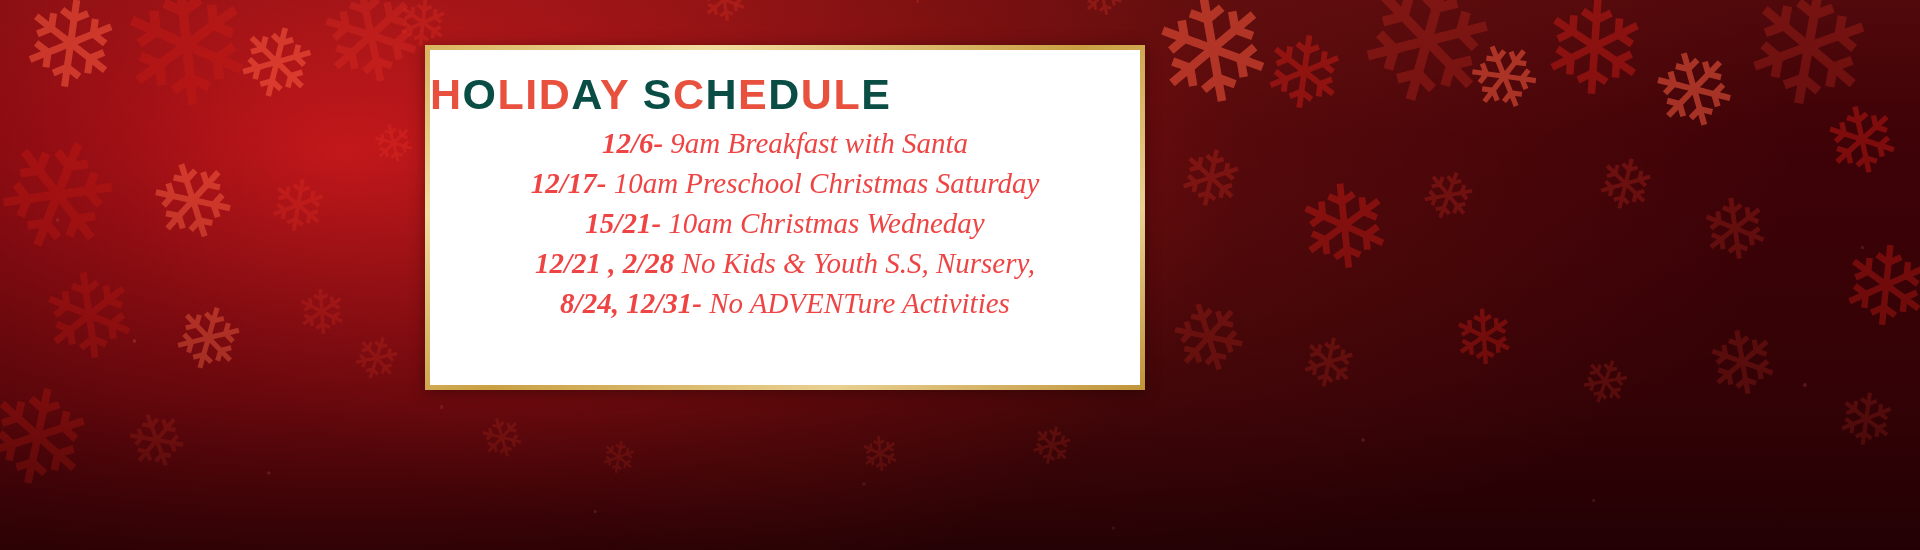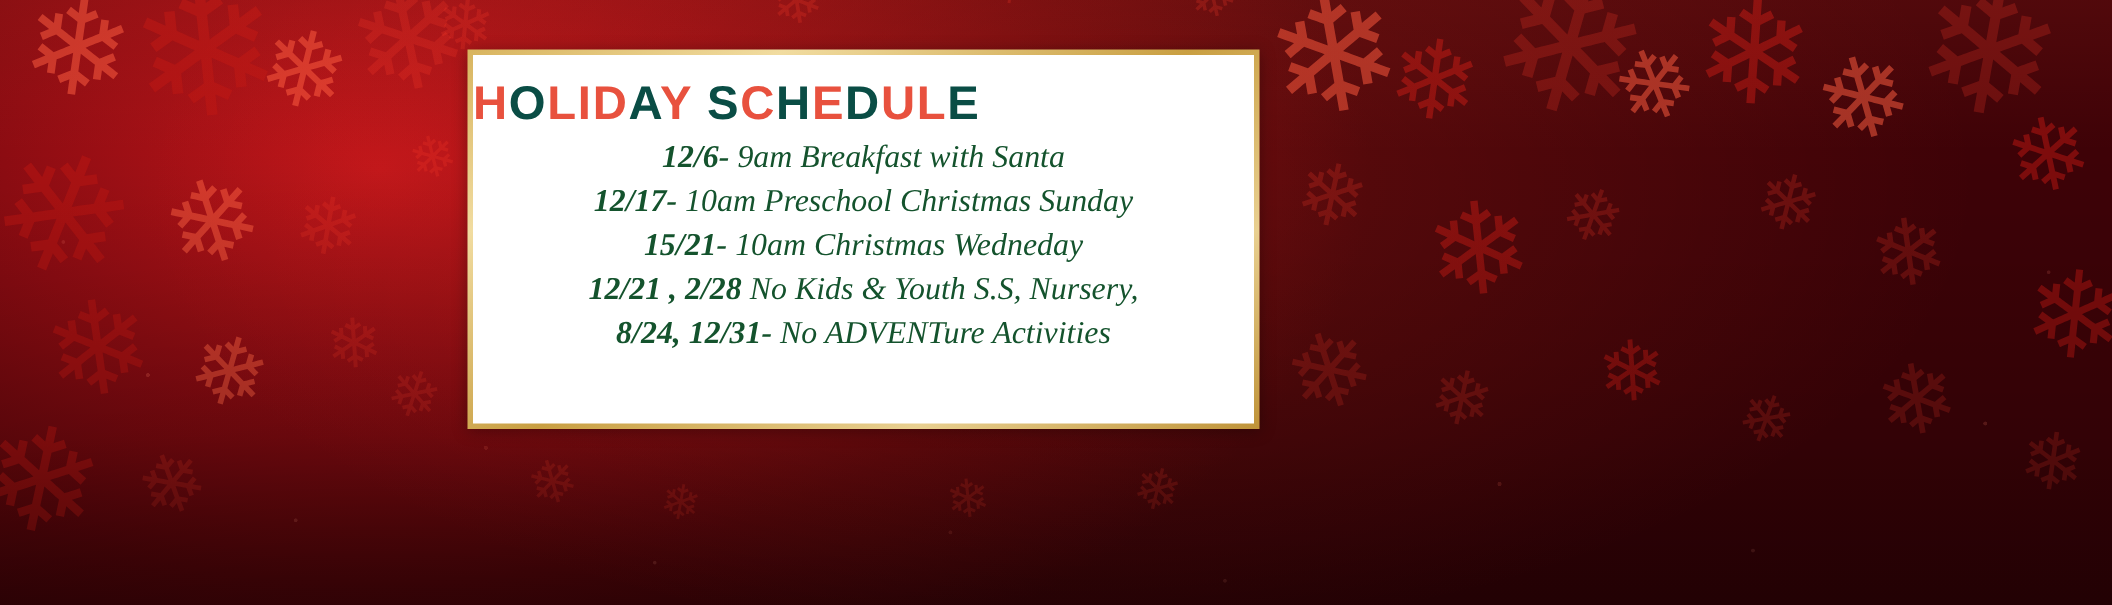--- a/index.html
+++ b/index.html
@@ -106,21 +106,21 @@
     width: 100%;
     display: flex;
     flex-direction: column;
     align-items: center;
     margin-top: 2px;
   }
   .line {
     font-family: "Liberation Serif", "DejaVu Serif", serif;
     font-style: italic;
     font-size: 29px;
-    color: #14532d;
+    color: #ef4444;
     line-height: 1.38;
     white-space: pre;
     text-align: center;
   }
   .line .date {
     font-weight: bold;
   }
   .line .desc {
     font-weight: normal;
   }
@@ -178,21 +178,21 @@
     </div>
   <div class="bg-vignette"></div>
 
   <div class="card-frame">
     <div class="card">
 
       <h1 class="title" id="title-el"><span class="ch-red">H</span><span class="ch-green">O</span><span class="ch-red">L</span><span class="ch-red">I</span><span class="ch-red">D</span><span class="ch-green">A</span><span class="ch-red">Y</span><span class="ch-red"> </span><span class="ch-green">S</span><span class="ch-red">C</span><span class="ch-green">H</span><span class="ch-red">E</span><span class="ch-green">D</span><span class="ch-red">U</span><span class="ch-red">L</span><span class="ch-green">E</span></h1>
 
       <div class="schedule" id="schedule-el">
           <div class="line"><span class="date">12/6-</span><span class="desc"> 9am Breakfast with Santa</span></div>
-          <div class="line"><span class="date">12/17-</span><span class="desc"> 10am Preschool Christmas Sunday</span></div>
+          <div class="line"><span class="date">12/17-</span><span class="desc"> 10am Preschool Christmas Saturday</span></div>
           <div class="line"><span class="date">15/21-</span><span class="desc"> 10am Christmas Wedneday</span></div>
           <div class="line"><span class="date">12/21 , 2/28</span><span class="desc"> No Kids &amp; Youth S.S, Nursery,</span></div>
           <div class="line"><span class="date">8/24, 12/31-</span><span class="desc"> No ADVENTure Activities</span></div>
         </div>
 
     </div>
   </div>
 
 </div>
 

